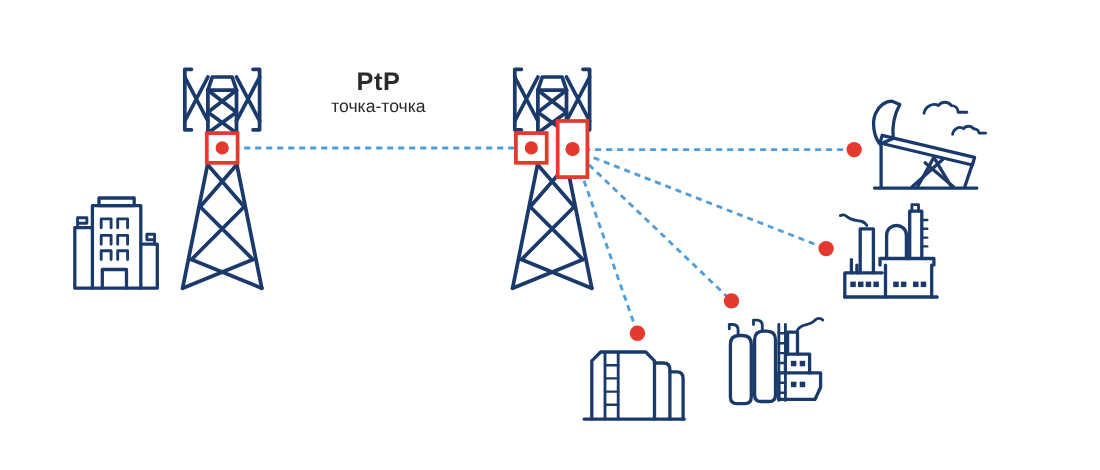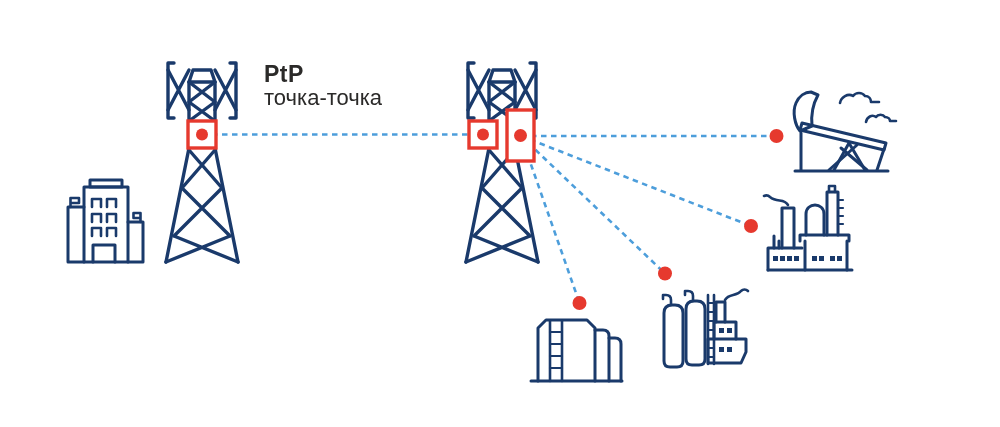--- a/index.html
+++ b/index.html
@@ -14,31 +14,31 @@
     position: relative;
     width: 1000px;
     height: 427px;
     background: var(--background);
     font-family: "Liberation Sans", sans-serif;
     overflow: hidden;
   }
   .stage svg { position: absolute; left: 0; top: 0; }
   .section-label {
     position: absolute;
-    text-align: left;
+    text-align: center;
     color: var(--text-dark);
   }
   .section-title {
     font-size: 23px;
     font-weight: bold;
     letter-spacing: 0.5px;
     line-height: 24px;
   }
   .section-sub {
-    font-size: 22px;
+    font-size: 16px;
     line-height: 19px;
     margin-top: 2px;
   }
   .label-ptp  { left: 264px; top: 62px; width: 160px; }
   .label-ptmp { left: 552px; top: 62px; width: 200px; }
 
   
   .ln   { stroke: var(--line-navy); stroke-width: 3;   fill: none; stroke-linecap: round; stroke-linejoin: round; }
   .lnT  { stroke: var(--line-navy); stroke-width: 3.4; fill: none; stroke-linecap: round; stroke-linejoin: round; }
   .win  { fill: var(--line-navy); stroke: none; }

